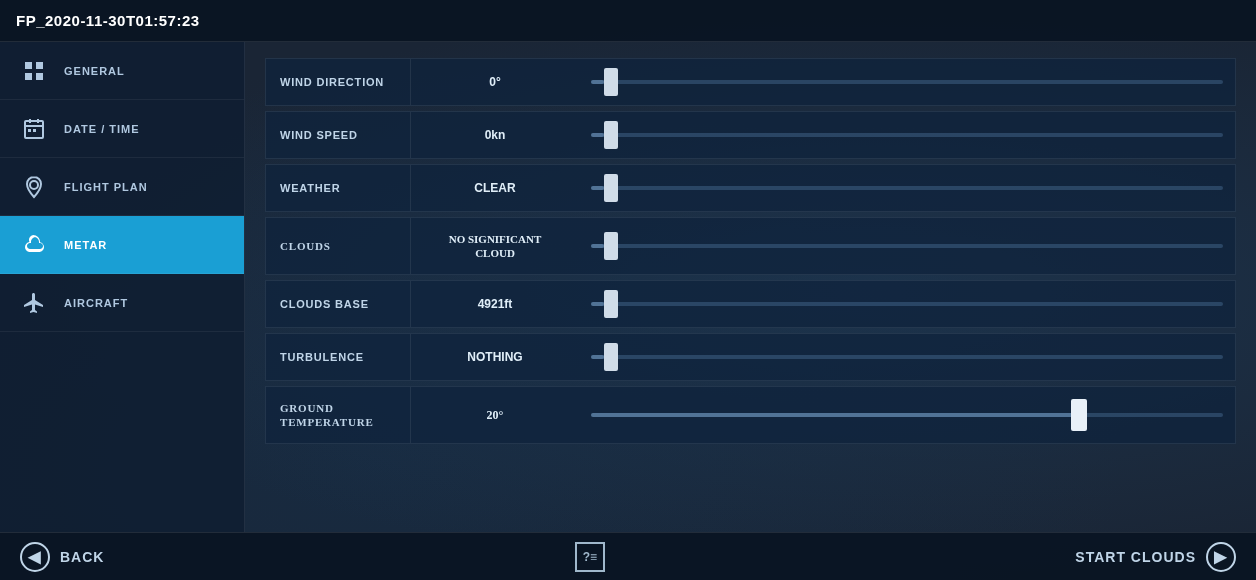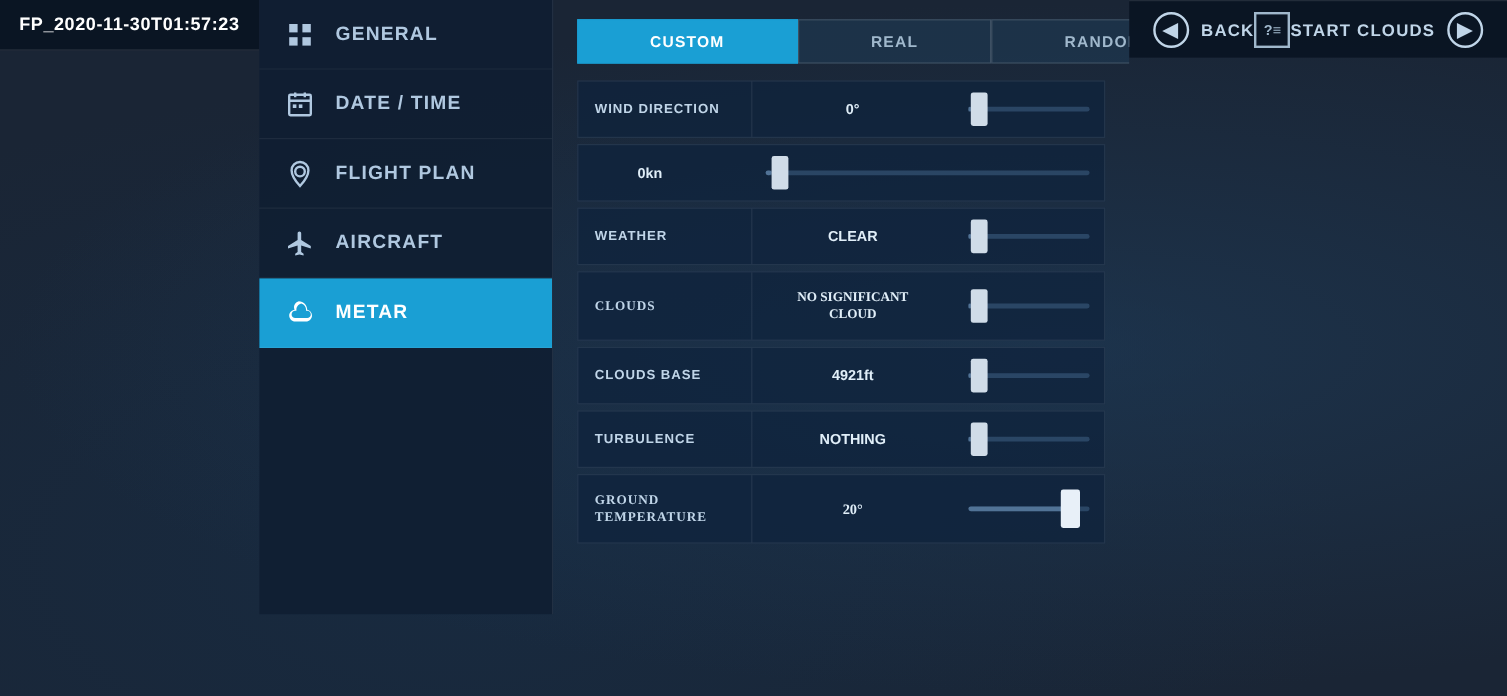--- a/index.html
+++ b/index.html
@@ -21,23 +21,23 @@
       background: 
         radial-gradient(ellipse at 70% 50%, rgba(30,60,90,0.6) 0%, transparent 70%),
         radial-gradient(ellipse at 30% 80%, rgba(20,50,80,0.4) 0%, transparent 60%);
       pointer-events: none;
       z-index: 0;
     }
 
     .app-container {
       position: relative;
       width: 1256px;
-      height: 512px;
-      display: flex;
-      flex-direction: row;
+      height: 580px;
+      display: flex;
+      flex-direction: column;
       z-index: 1;
     }
 
     
     .header {
       height: 42px;
       background: rgba(10,20,35,0.95);
       display: flex;
       align-items: center;
       padding: 0 16px;
@@ -96,21 +96,21 @@
       height: 24px;
       fill: #b0c8e0;
     }
 
     .sidebar-item.active .sidebar-icon svg {
       fill: #ffffff;
     }
 
     .sidebar-label {
       color: #b0c8e0;
-      font-size: 16px;
+      font-size: 11px;
       font-weight: bold;
       letter-spacing: 1px;
       text-transform: uppercase;
     }
 
     .sidebar-item.active .sidebar-label {
       color: #ffffff;
     }
 
     
@@ -320,64 +320,62 @@
       <div class="sidebar-item">
         <div class="sidebar-icon">
           <svg viewBox="0 0 24 24" xmlns="http://www.w3.org/2000/svg">
             <circle cx="12" cy="10" r="4" fill="none" stroke="#b0c8e0" stroke-width="2"></circle>
             <path d="M12 2C8.13 2 5 5.13 5 9c0 5.25 7 13 7 13s7-7.75 7-13c0-3.87-3.13-7-7-7z" fill="none" stroke="#b0c8e0" stroke-width="2"></path>
           </svg>
         </div>
         <span class="sidebar-label">FLIGHT PLAN</span>
       </div>
 
+      <div class="sidebar-item active">
+        <div class="sidebar-icon">
+          <svg viewBox="0 0 24 24" xmlns="http://www.w3.org/2000/svg">
+            <path d="M12 2C9.24 2 7 4.24 7 7c0 .74.17 1.44.47 2.07C5.08 9.46 3 11.53 3 14c0 2.76 2.24 5 5 5h9c2.76 0 5-2.24 5-5 0-2.4-1.7-4.4-4-4.87V9c0-3.87-3.13-7-7-7zm0 2c2.76 0 5 2.24 5 5v1h1c1.65 0 3 1.35 3 3s-1.35 3-3 3H8c-1.65 0-3-1.35-3-3s1.35-3 3-3h1V9c0-2.76 2.24-5 5-5z" fill="#ffffff"></path>
+          </svg>
+        </div>
+        <span class="sidebar-label">METAR</span>
+      </div>
+
       <div class="sidebar-item">
         <div class="sidebar-icon">
           <svg viewBox="0 0 24 24" xmlns="http://www.w3.org/2000/svg">
             <path d="M21 16v-2l-8-5V3.5c0-.83-.67-1.5-1.5-1.5S10 2.67 10 3.5V9l-8 5v2l8-2.5V19l-2 1.5V22l3.5-1 3.5 1v-1.5L13 19v-5.5l8 2.5z" fill="#b0c8e0"></path>
           </svg>
         </div>
         <span class="sidebar-label">AIRCRAFT</span>
       </div>
 
-      <div class="sidebar-item active">
-        <div class="sidebar-icon">
-          <svg viewBox="0 0 24 24" xmlns="http://www.w3.org/2000/svg">
-            <path d="M12 2C9.24 2 7 4.24 7 7c0 .74.17 1.44.47 2.07C5.08 9.46 3 11.53 3 14c0 2.76 2.24 5 5 5h9c2.76 0 5-2.24 5-5 0-2.4-1.7-4.4-4-4.87V9c0-3.87-3.13-7-7-7zm0 2c2.76 0 5 2.24 5 5v1h1c1.65 0 3 1.35 3 3s-1.35 3-3 3H8c-1.65 0-3-1.35-3-3s1.35-3 3-3h1V9c0-2.76 2.24-5 5-5z" fill="#ffffff"></path>
-          </svg>
-        </div>
-        <span class="sidebar-label">METAR</span>
-      </div>
-
     </div>
 
     <div class="content">
 
-      <div class="tabs">
-        <button class="tab-btn active">CUSTOM</button>
-        <button class="tab-btn">REAL</button>
-        <button class="tab-btn">RANDOM</button>
-      </div>
 
       <div class="settings-rows">
 
         <div class="setting-row">
           <div class="setting-label">
             <span>WIND DIRECTION</span>
           </div>
           <div class="setting-value">0°</div>
           <div class="slider-container">
             <div class="slider-track">
               <div class="slider-fill" style="width:2%"></div>
               <div class="slider-thumb" style="left:2%"></div>
             </div>
           </div>
         </div>
 
         <div class="setting-row">
+          <div class="setting-label">
+            <span>WIND SPEED</span>
+          </div>
           <div class="setting-value">0kn</div>
           <div class="slider-container">
             <div class="slider-track">
               <div class="slider-fill" style="width:2%"></div>
               <div class="slider-thumb" style="left:2%"></div>
             </div>
           </div>
         </div>
 
         <div class="setting-row">

